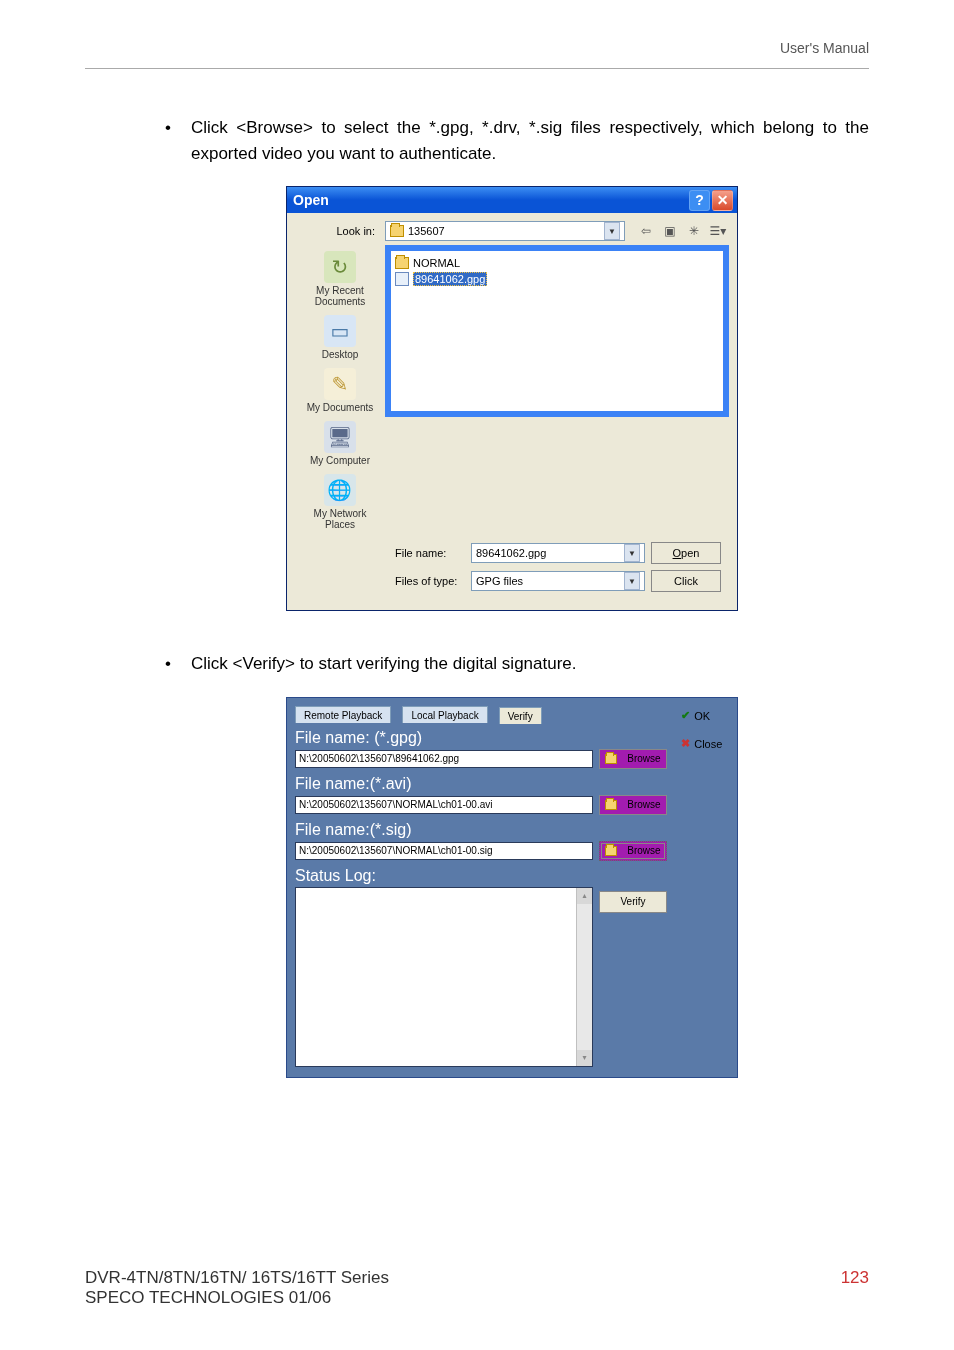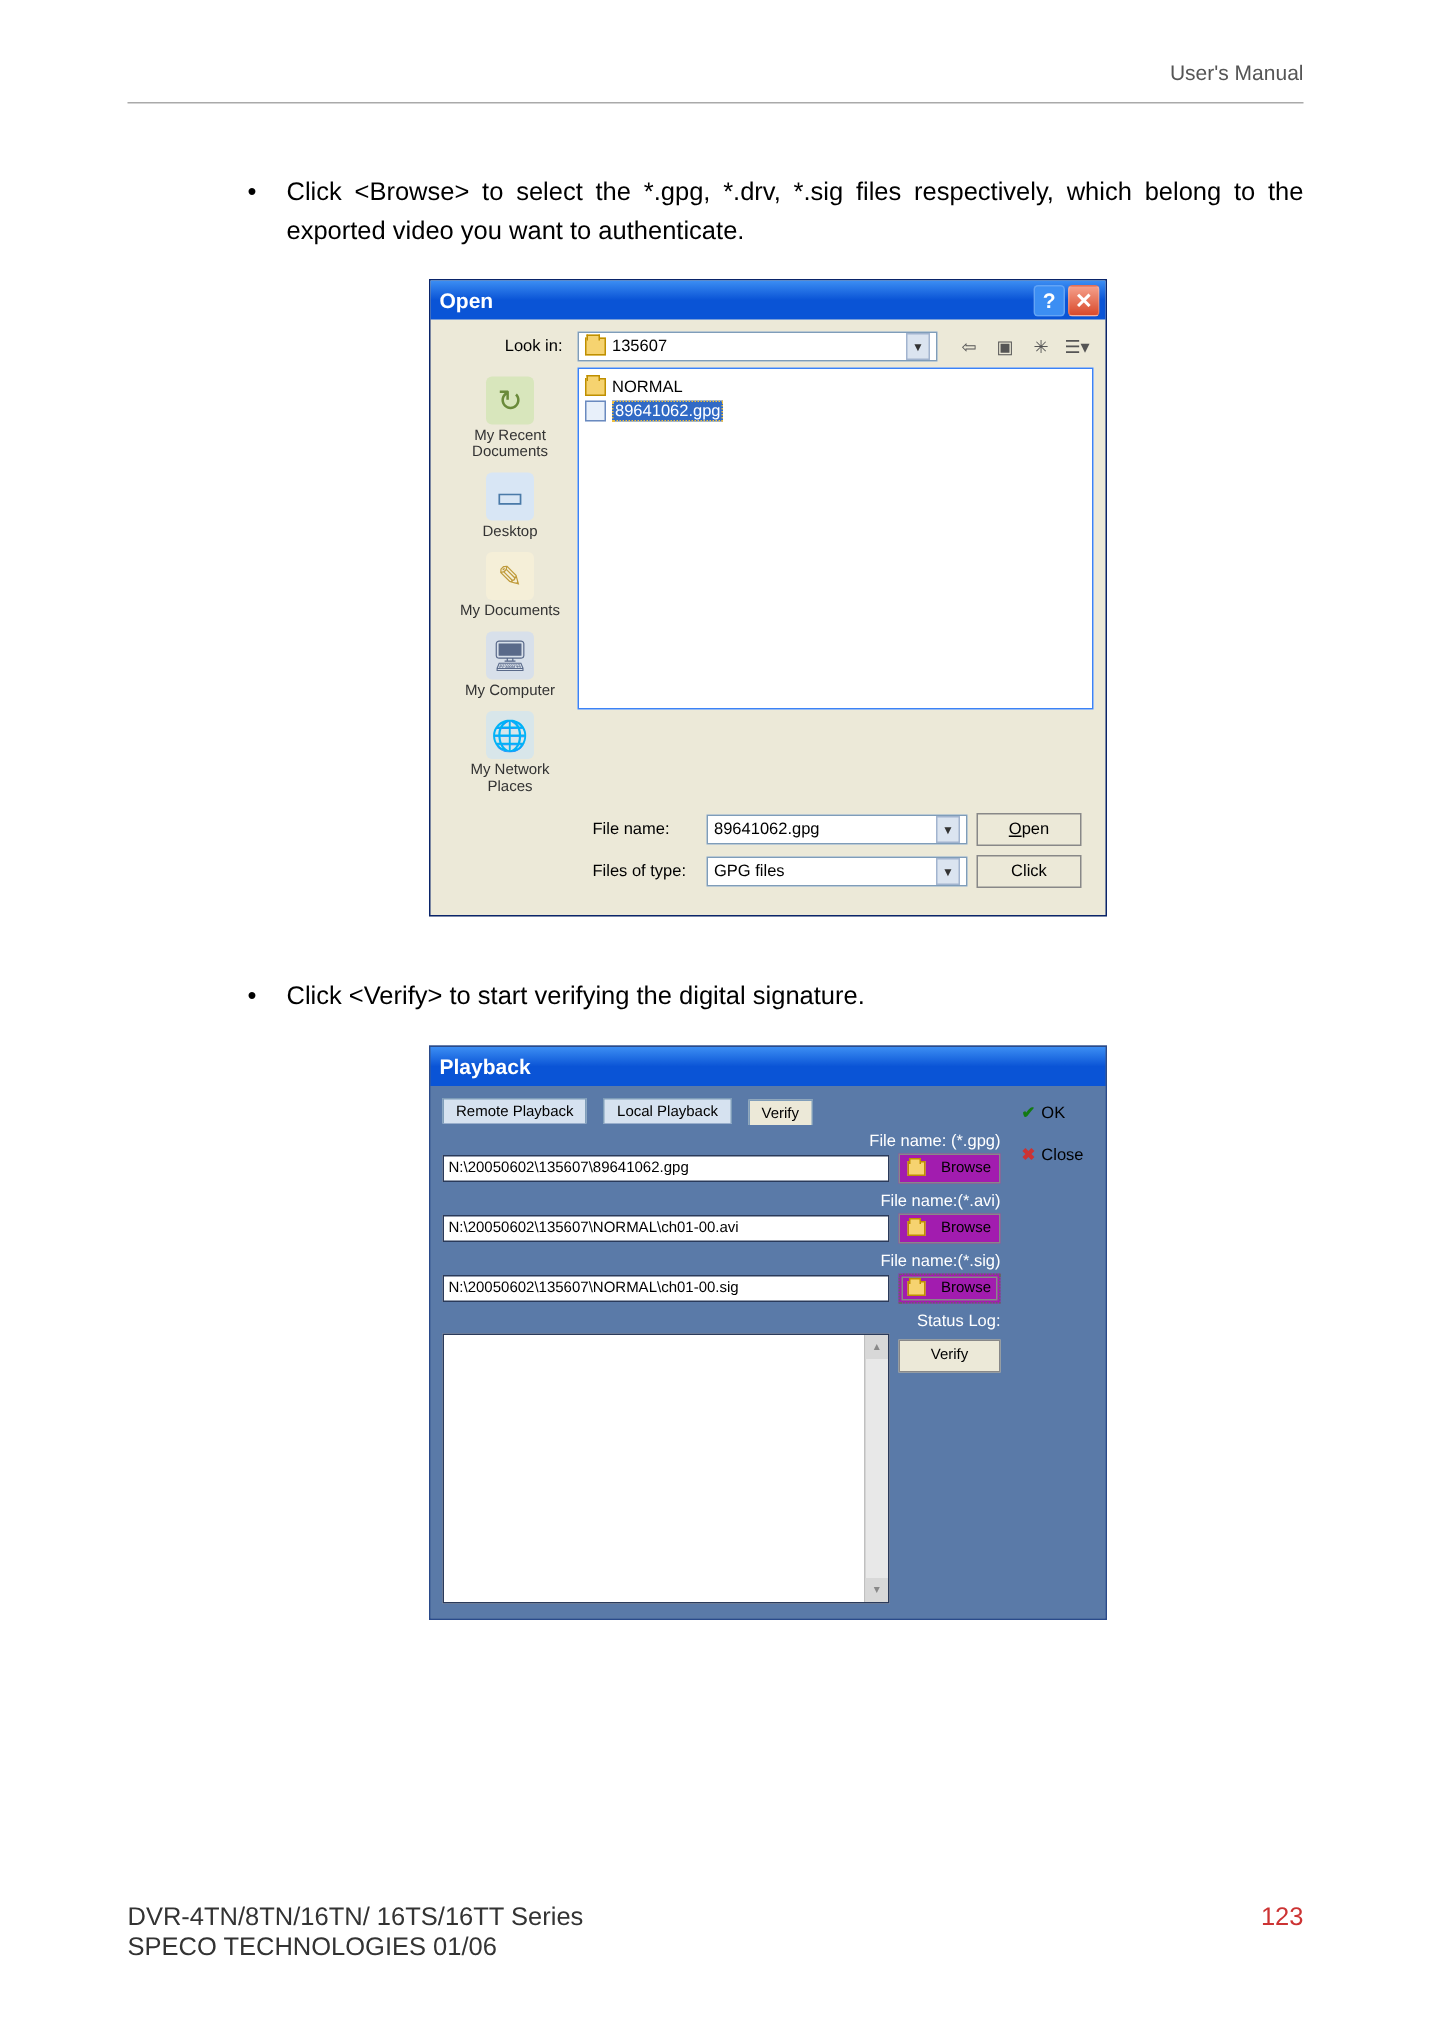--- a/index.html
+++ b/index.html
@@ -128,21 +128,21 @@
     display: flex; align-items: center; justify-content: center;
     font-size: 20px;
   }
   .place-recent .place-icon { background: #d8e6bc; color: #6a8a3a; }
   .place-desktop .place-icon { background: #d8e6f5; color: #4a7aa8; }
   .place-docs .place-icon { background: #f5efd8; color: #bf9a3a; }
   .place-computer .place-icon { background: #d8e0ea; color: #5a6a8a; }
   .place-network .place-icon { background: #d8e6ea; color: #3a6a8a; }
 
   .file-area {
-    flex: 1; height: 228px; background: #fff; border: 1px solid #3b82f6;
+    flex: 1; height: 172px; background: #fff; border: 6px solid #3b82f6;
     padding: 4px;
   }
   .file-item { display: flex; align-items: center; gap: 4px; height: 16px; font-size: 11px; }
   .file-item.folder .icon-box {
     width: 14px; height: 12px; background: #f6d370; border: 1px solid #bf8f00;
     position: relative;
   }
   .file-item.folder .icon-box::before {
     content: ""; position: absolute; top: -3px; left: 0; width: 7px; height: 3px;
     background: #f6d370; border: 1px solid #bf8f00; border-bottom: none;
@@ -204,21 +204,21 @@
   }
   .tabrow {
     display: flex; margin-bottom: 0; gap: 12px;
   }
   .tab {
     background: #d6e2f0; color: #000; font-size: 10px;
     padding: 3px 8px 2px; border: 1px solid #7f9db9; border-bottom: none;
     margin-right: -1px;
   }
   .tab.active { background: #ece9d8; position: relative; top: 1px; }
-  .pb-label { color: #fff; font-size: 11px; margin: 6px 0 2px; text-align: right; }
+  .pb-label { color: #fff; font-size: 16px; margin: 6px 0 2px; }
   .pb-row { display: flex; gap: 6px; align-items: center; }
   .pb-input {
     flex: 1; height: 18px; background: #fff; border: 1px solid #2a3a5a;
     color: #000; font-size: 10px; padding: 0 3px; display: flex; align-items: center;
     overflow: hidden;
   }
   .browse-btn {
     width: 68px; height: 20px; background: #a21caf; border: 1px solid #888;
     color: #000; display: flex; align-items: center; justify-content: center; gap: 10px;
     font-size: 10px;
@@ -361,23 +361,20 @@
   </div>
 
   <div class="bullet-para">
     <div class="bullet-dot">•</div>
     <div class="bullet-text">Click &lt;Verify&gt; to start verifying the digital signature.</div>
   </div>
 
   <div class="screenshot-holder">
 
     <div class="playback-dialog">
-      <div class="pb-titlebar">
-        <span>Playback</span>
-      </div>
       <div class="pb-body">
         <div class="pb-left">
           <div class="tabrow">
             <div class="tab">Remote Playback</div>
             <div class="tab">Local Playback</div>
             <div class="tab active">Verify</div>
           </div>
 
           <div class="pb-label">File name: (*.gpg)</div>
           <div class="pb-row">

